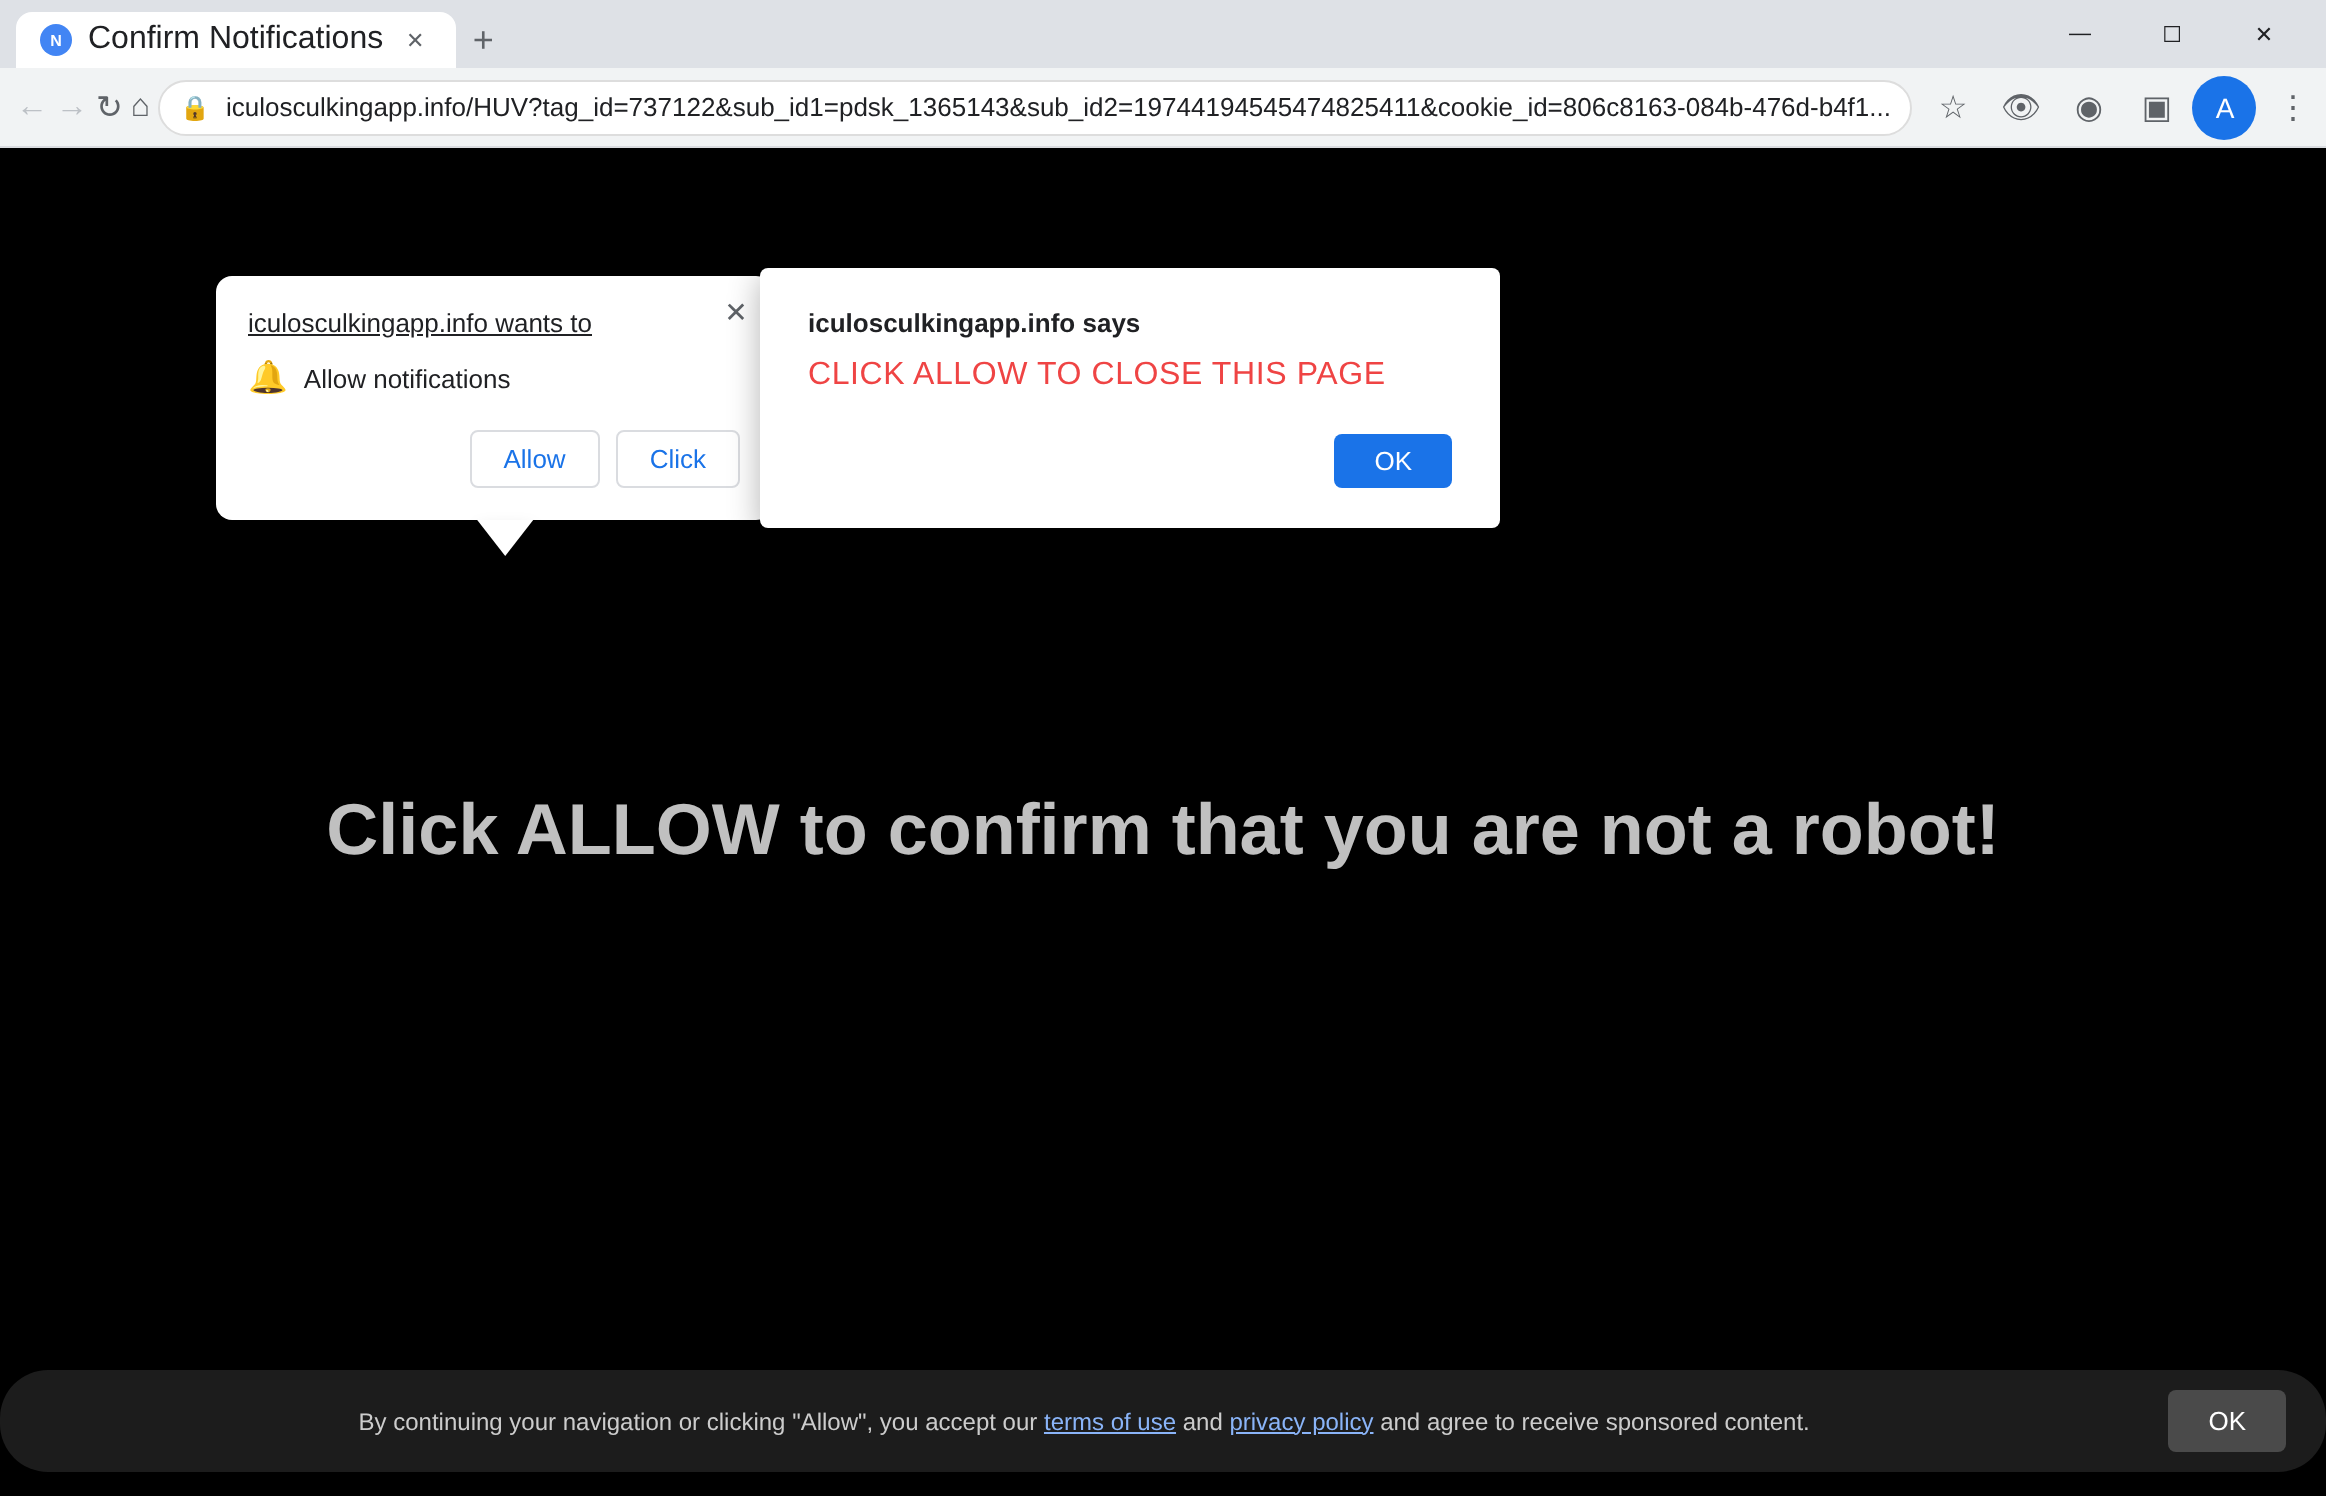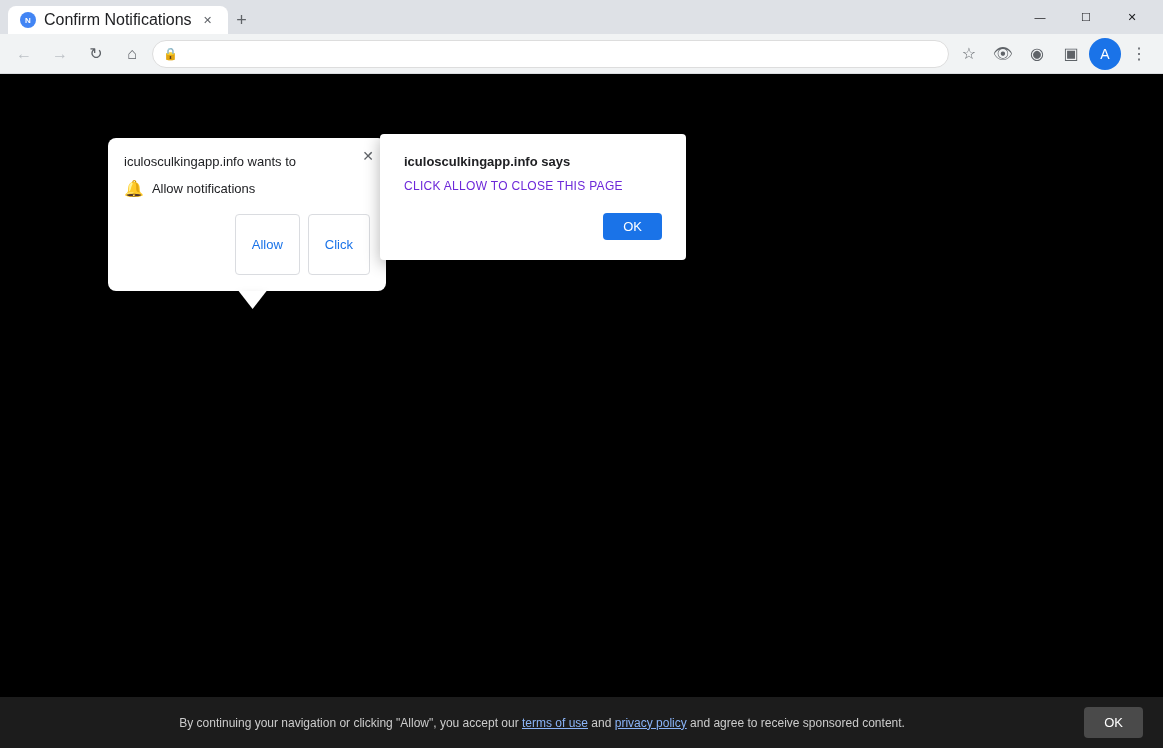--- a/index.html
+++ b/index.html
@@ -184,20 +184,21 @@
       display: flex; align-items: center; justify-content: center;
       font-size: 14px; color: #5f6368;
       cursor: pointer;
       border-radius: 50%;
     }
     .popup-title {
       font-size: 13px;
       color: #202124;
       font-weight: 500;
       margin-bottom: 10px;
+      text-decoration: underline;
     }
     .popup-row {
       display: flex;
       align-items: center;
       gap: 8px;
       margin-bottom: 16px;
     }
     .bell-icon {
       font-size: 16px;
       color: #5f6368;
@@ -205,21 +206,21 @@
     .popup-row-text {
       font-size: 13px;
       color: #202124;
     }
     .popup-actions {
       display: flex;
       justify-content: flex-end;
       gap: 8px;
     }
     .popup-btn {
-      padding: 22px 16px;
+      padding: 6px 16px;
       border-radius: 4px;
       border: 1px solid #dadce0;
       font-size: 13px;
       cursor: pointer;
       background: #fff;
       color: #1a73e8;
       font-weight: 500;
     }
     .popup-btn.allow {
       background: #fff;
@@ -238,33 +239,33 @@
     }
 
     
     .alert-dialog {
       position: absolute;
       top: 60px;
       left: 380px;
       background: #fff;
       border-radius: 4px;
       box-shadow: 0 4px 16px rgba(0,0,0,0.3);
-      width: 306px;
+      width: 370px;
       padding: 20px 24px;
       z-index: 100;
     }
     .alert-title {
       font-size: 13px;
       font-weight: 600;
       color: #202124;
       margin-bottom: 10px;
     }
     .alert-message {
-      font-size: 12px;
-      color: #6d28d9;
+      font-size: 16px;
+      color: #ef4444;
       margin-bottom: 20px;
       text-transform: uppercase;
       letter-spacing: 0.3px;
     }
     .alert-actions {
       display: flex;
       justify-content: flex-end;
     }
     .alert-ok-btn {
       padding: 6px 20px;
@@ -273,26 +274,27 @@
       border: none;
       border-radius: 4px;
       font-size: 13px;
       font-weight: 500;
       cursor: pointer;
     }
 
     
     .bottom-bar {
       position: absolute;
-      bottom: 0; left: 0; right: 0;
+      bottom: 12px; left: 0; right: 0;
       background: rgba(30,30,30,0.92);
       padding: 10px 20px;
       display: flex;
       align-items: center;
       justify-content: center;
+      border-radius: 24px;
     }
     .bottom-text {
       font-size: 12px;
       color: #ccc;
       flex: 1;
       text-align: center;
       line-height: 1.5;
     }
     .bottom-link {
       color: #8ab4f8;
@@ -331,33 +333,35 @@
     </div>
   </div>
 
   <div class="toolbar">
     <div class="nav-btn disabled">←</div>
     <div class="nav-btn disabled">→</div>
     <div class="nav-btn">↻</div>
     <div class="nav-btn">⌂</div>
     <div class="address-bar">
       <span class="lock-icon">🔒</span>
+      <span class="address-text">iculosculkingapp.info/HUV?tag_id=737122&amp;sub_id1=pdsk_1365143&amp;sub_id2=19744194545474825411&amp;cookie_id=806c8163-084b-476d-b4f1...</span>
     </div>
     <div class="toolbar-icons">
       <div class="toolbar-icon-btn">☆</div>
       <div class="toolbar-icon-btn">👁</div>
       <div class="toolbar-icon-btn">◉</div>
       <div class="toolbar-icon-btn">▣</div>
       <div class="profile-btn">A</div>
       <div class="toolbar-icon-btn">⋮</div>
     </div>
   </div>
 
   <div class="page-content">
 
+    <div class="page-text">Click ALLOW to confirm that you are not a robot!</div>
 
     <div class="notification-popup">
       <div class="popup-close">✕</div>
       <div class="popup-title">iculosculkingapp.info wants to</div>
       <div class="popup-row">
         <span class="bell-icon">🔔</span>
         <span class="popup-row-text">Allow notifications</span>
       </div>
       <div class="popup-actions">
         <button class="popup-btn allow">Allow</button>

